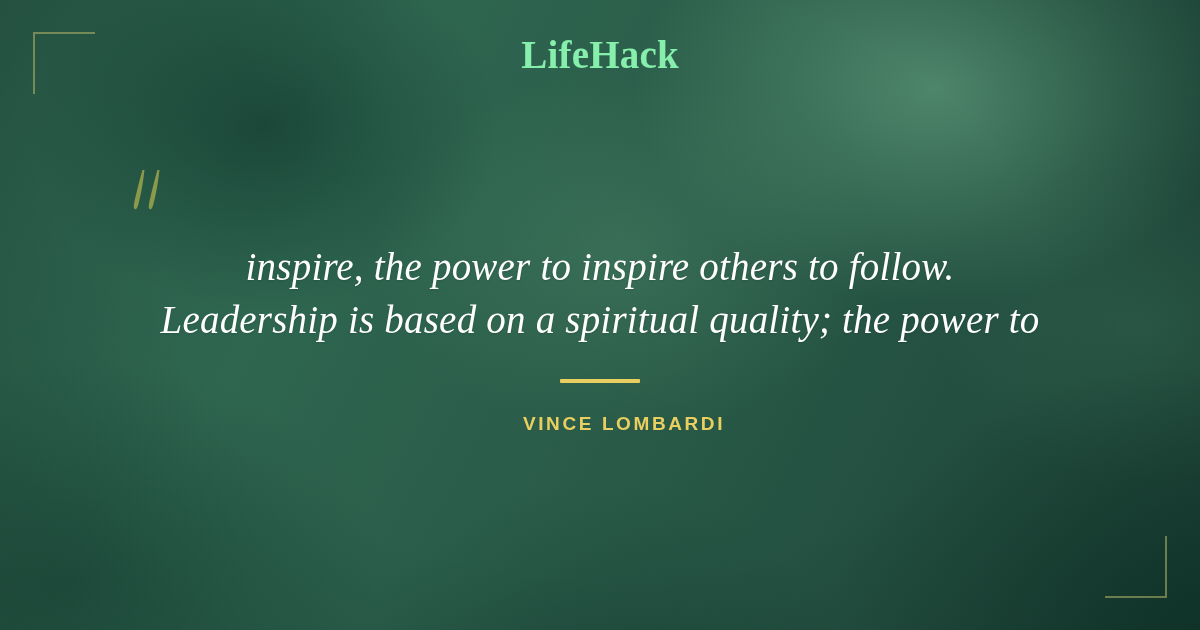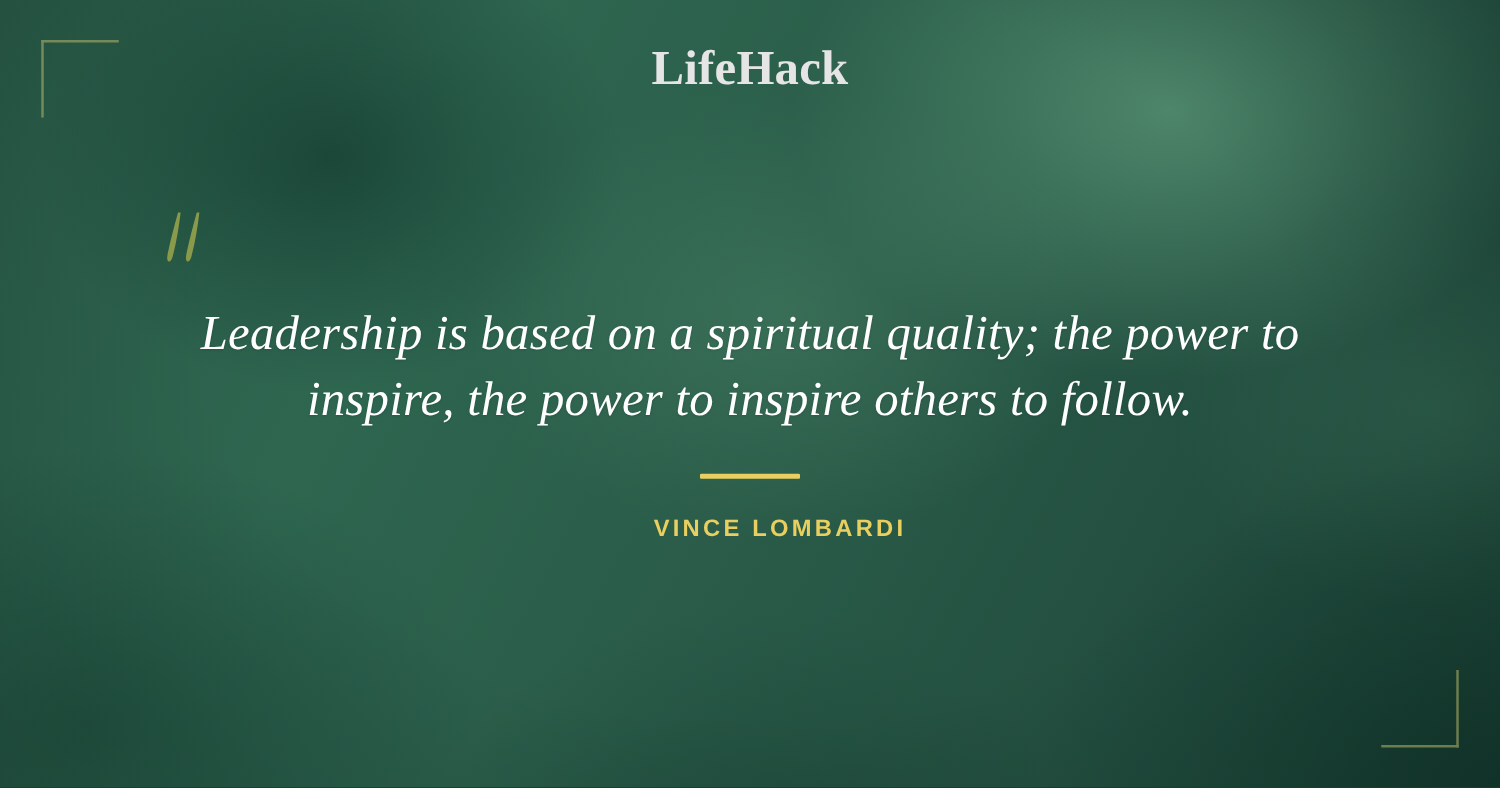--- a/index.html
+++ b/index.html
@@ -66,21 +66,21 @@
   .logo {
     position: absolute;
     top: 34px;
     left: 0;
     right: 0;
     text-align: center;
     font-family: "Liberation Serif", "DejaVu Serif", serif;
     font-size: 39px;
     font-weight: 700;
     letter-spacing: 0.2px;
-    color: #e5e5e5;
+    color: #86efac;
     line-height: 1.1;
   }
 
   
   .quote-mark {
     position: absolute;
     left: 132px;
     top: 168px;
     width: 46px;
     height: 50px;
@@ -146,21 +146,21 @@
   <div class="logo">LifeHack</div>
 
   <div class="quote-mark">
     <svg width="46" height="50" viewBox="0 0 46 50" xmlns="http://www.w3.org/2000/svg" aria-hidden="true">
       <path d="M12.5 2 C11.2 13, 9.4 25, 6.2 37 C5.4 40, 4.0 42, 2.6 41 C1.4 40.1, 1.6 37.5, 2.4 33.8 C4.6 23.5, 7.6 12.0, 10.4 2 Z" fill="#8a9a4a"></path>
       <path d="M27.5 2 C26.2 13, 24.4 25, 21.2 37 C20.4 40, 19.0 42, 17.6 41 C16.4 40.1, 16.6 37.5, 17.4 33.8 C19.6 23.5, 22.6 12.0, 25.4 2 Z" fill="#8a9a4a"></path>
     </svg>
   </div>
 
   <div class="quote-block">
+    <div class="quote-text">inspire, the power to inspire others to follow.</div>
     <div class="quote-text">Leadership is based on a spiritual quality; the power to</div>
-    <div class="quote-text">inspire, the power to inspire others to follow.</div>
   </div>
 
   <div class="divider"></div>
 
   <div class="attribution">VINCE LOMBARDI</div>
 
 </div>
 
 </body></html>

